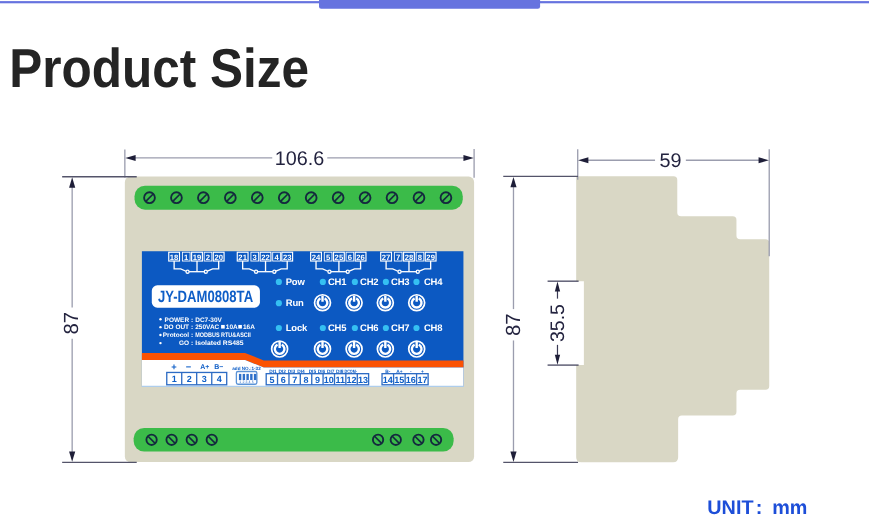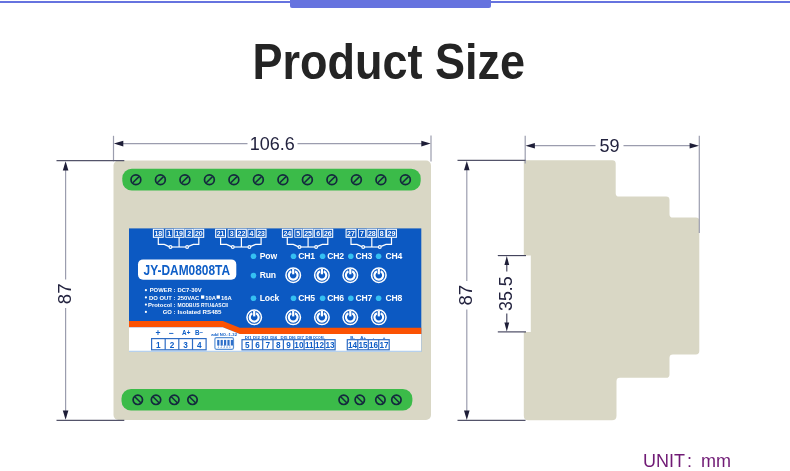--- a/index.html
+++ b/index.html
@@ -7,21 +7,21 @@
        font-family:"Liberation Sans",sans-serif;overflow:hidden;}
   .abs{position:absolute;}
 </style>
 </head>
 <body>
 
 <div class="abs" style="left:0;top:1px;width:790px;height:2px;background:#6673df;"></div>
 
 <div class="abs" style="left:290px;top:0;width:201px;height:8px;background:#6673df;border-radius:0 0 2px 2px;"></div>
 
-<div class="abs" style="left:0;top:33px;width:790px;text-align:center;">
+<div class="abs" style="left:0;top:33px;width:790px;">
   <span style="display:inline-block;font-size:50px;font-weight:bold;color:#242424;transform:scaleX(0.9) translateX(-7.5px);white-space:nowrap;">Product Size</span>
 </div>
 
 <svg class="abs" style="left:0;top:0;" width="790" height="471" viewBox="0 0 790 471">
   <defs>
 
     <g id="screwA">
       <circle r="4.9" fill="none" stroke="#14293e" stroke-width="1.7"></circle>
       <line x1="-3.1" y1="3.1" x2="3.1" y2="-3.1" stroke="#14293e" stroke-width="1.5"></line>
     </g>
@@ -359,13 +359,13 @@
     <line x1="497.8" y1="255.6" x2="526" y2="255.6"></line>
     <line x1="497.8" y1="331.9" x2="526" y2="331.9"></line>
     <line x1="506.8" y1="264" x2="506.8" y2="271.5"></line>
     <line x1="506.8" y1="313.5" x2="506.8" y2="323.5"></line>
   </g>
   <polygon points="506.8,256 504.4,265 509.2,265" fill="#1e1e38"></polygon>
   <polygon points="506.8,331.5 504.4,322.5 509.2,322.5" fill="#1e1e38"></polygon>
   <text font-family="Liberation Sans" font-size="17.8" fill="#23233f" text-anchor="middle" dominant-baseline="central" transform="translate(506.4 293.7) rotate(-90)">35.5</text>
 </svg>
 
-<div class="abs" style="left:643px;top:451px;font-size:18px;color:#701a75;">UNIT<span style="margin:0 4px 0 2px;">:</span> mm</div>
+<div class="abs" style="left:643px;top:451px;font-size:18px;color:#1d4ed8;font-weight:bold;">UNIT<span style="margin:0 4px 0 2px;">:</span> mm</div>
 
 </body></html>

